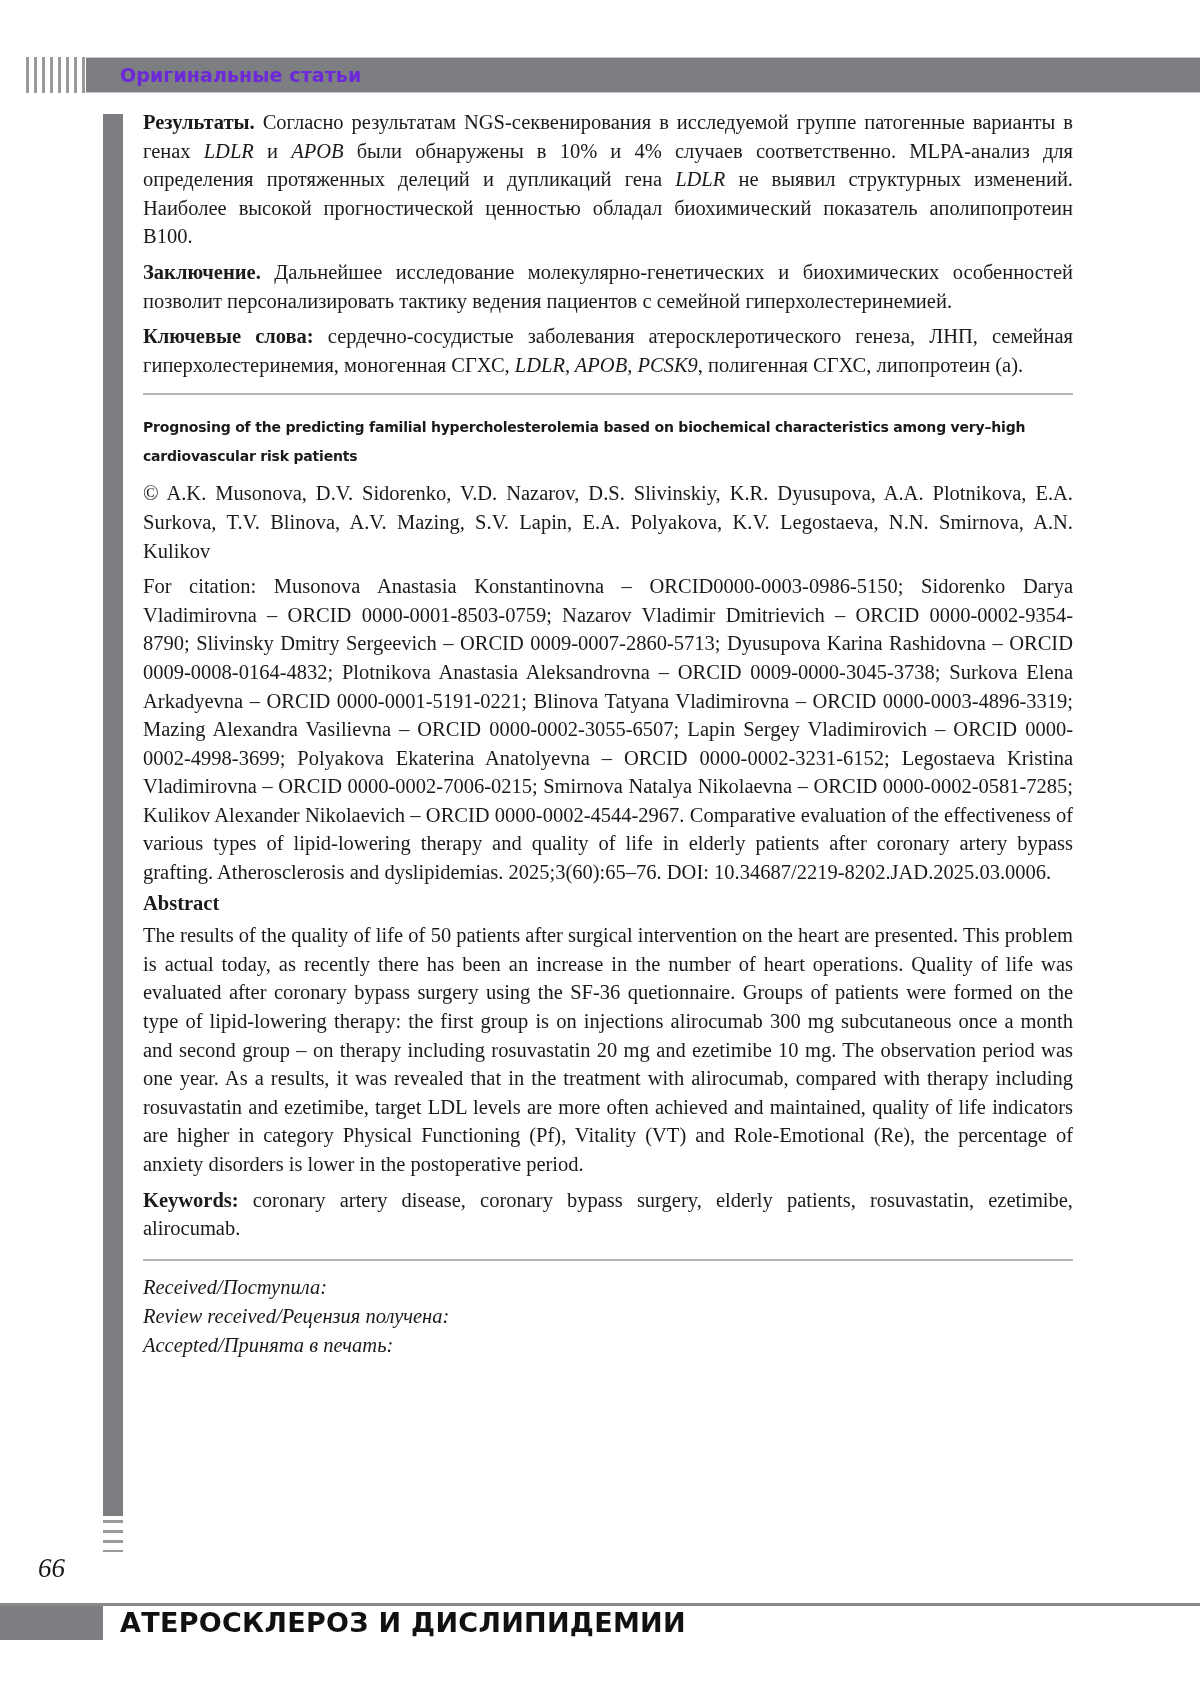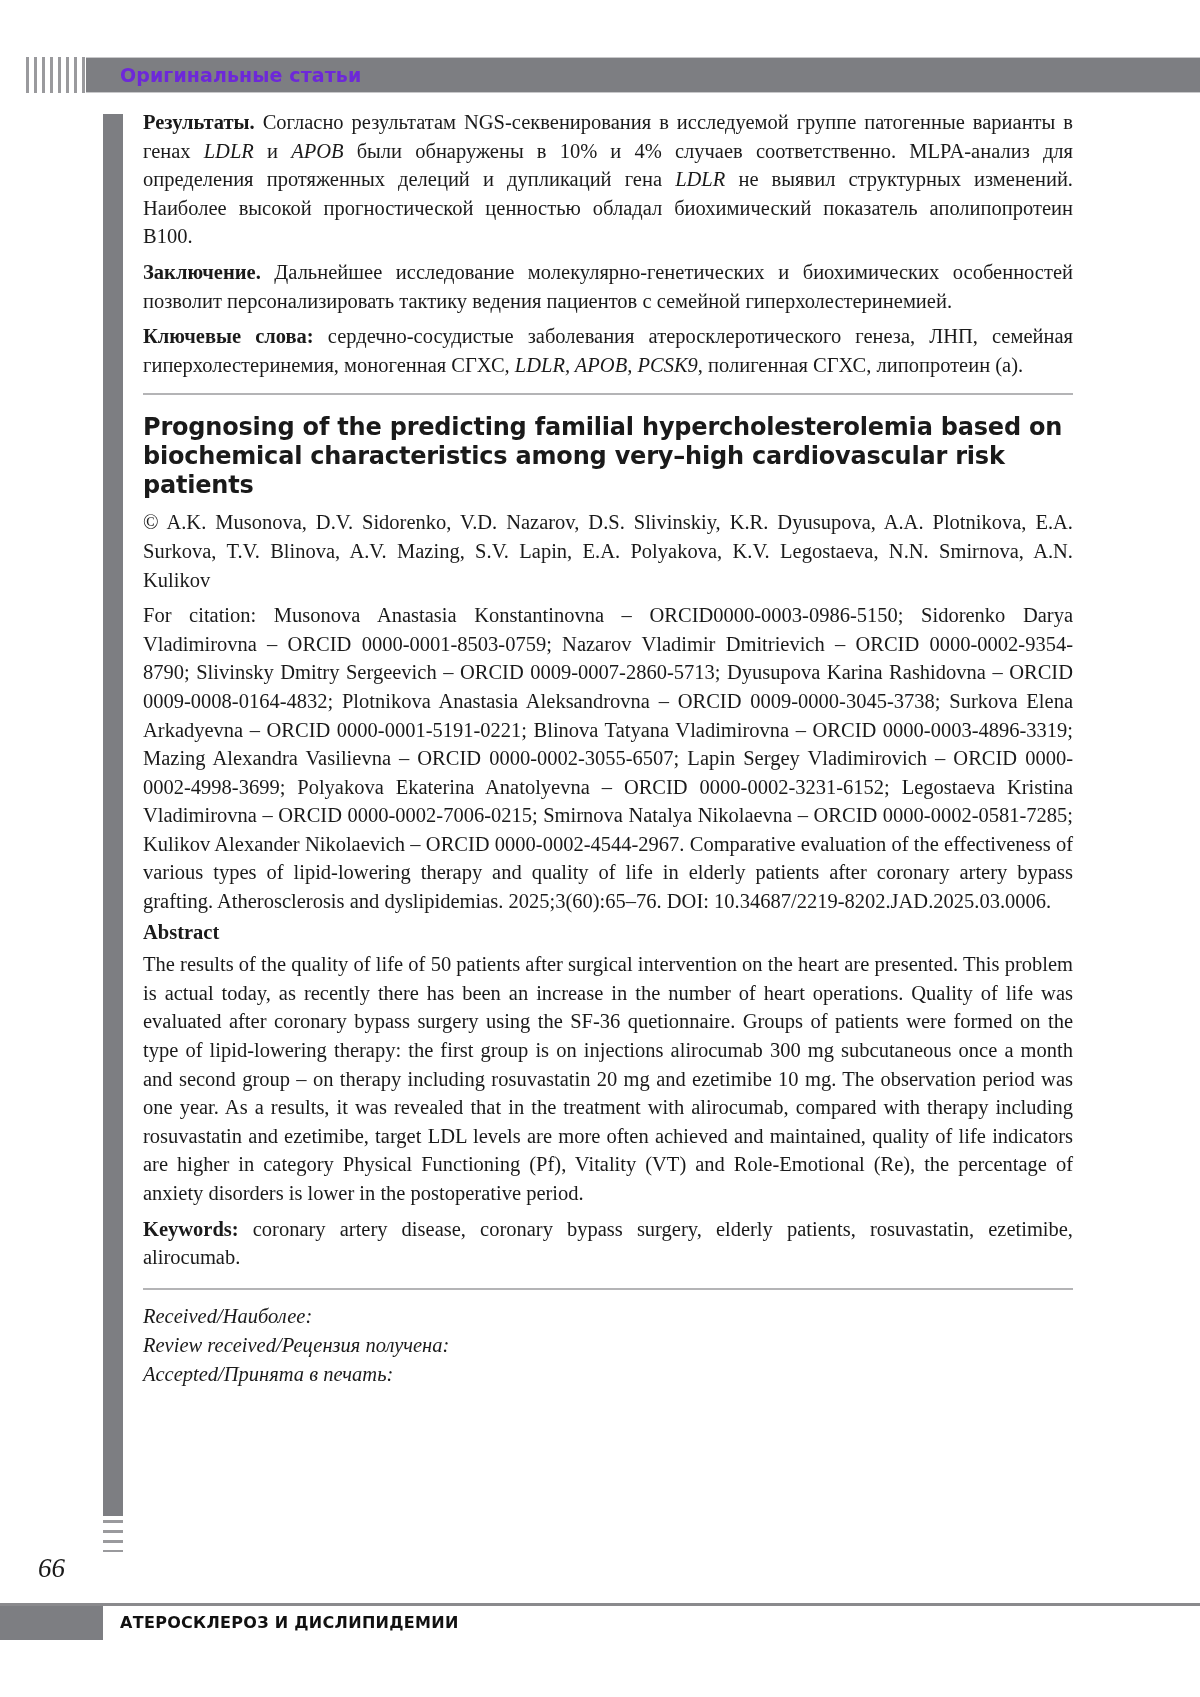--- a/index.html
+++ b/index.html
@@ -16,30 +16,30 @@
     .side-lines { position: absolute; left: 103px; top: 1520px; width: 20px; }
     .side-lines span { display: block; height: 3px; background: #9a9a9d; margin-bottom: 7px; }
 
     
     .content { position: absolute; left: 143px; top: 108px; width: 930px; font-size: 20.5px; line-height: 28.6px; }
     .para { margin: 0 0 7px 0; text-align: justify; hyphens: manual; }
     .para b { font-weight: bold; }
     .para i { font-style: italic; margin-top: 28px; }
     .divider { height: 0; border-top: 2px solid #b4b4b6; margin: 14px 0 18px 0; }
 
-    .en-title { font-family: "DejaVu Sans", sans-serif; font-weight: bold; font-size: 24px; line-height: 29px; margin: 14px 0 8px 0; letter-spacing: -0.2px; }
+    .en-title { font-family: "DejaVu Sans", sans-serif; font-weight: bold; font-size: 14px; line-height: 29px; margin: 14px 0 8px 0; letter-spacing: -0.2px; }
     .abstract-head { font-weight: bold; margin: 0 0 4px 0; }
     .dates { font-style: italic; line-height: 29px; }
     .dates div { margin: 0; }
 
     
     .page-num { position: absolute; left: 38px; top: 1553px; font-style: italic; font-size: 27px; font-family: "Liberation Serif", serif; color: #1a1a1a; }
     .ftr-line { position: absolute; left: 0; top: 1603px; width: 1200px; height: 3px; background: #8a8a8d; }
     .ftr-block { position: absolute; left: 0; top: 1606px; width: 103px; height: 34px; background: #7d7e82; }
-    .ftr-title { position: absolute; left: 120px; top: 1608px; font-family: "DejaVu Sans", sans-serif; font-weight: bold; font-size: 16px; color: #111; letter-spacing: 0.3px; line-height: 30px; }
+    .ftr-title { position: absolute; left: 120px; top: 1608px; font-family: "DejaVu Sans", sans-serif; font-weight: bold; font-size: 27px; color: #111; letter-spacing: 0.3px; line-height: 30px; }
   </style>
 </head>
 <body>
 
 <div class="hdr-stripes">
   <span></span>
     <span></span>
     <span></span>
     <span></span>
     <span></span>
@@ -76,21 +76,21 @@
 
   <div class="abstract-head">Abstract</div>
 
   <p class="para">The results of the quality of life of 50 patients after surgical intervention on the heart are pre­sented. This problem is actual today, as recently there has been an increase in the number of heart operations. Quality of life was evaluated after coronary bypass surgery using the SF-36 quetion­naire. Groups of patients were formed on the type of lipid-lowering therapy: the first group is on injections alirocumab 300 mg subcutaneous once a month and second group – on therapy including rosuvastatin 20 mg and ezetimibe 10 mg. The observation period was one year. As a results, it was revealed that in the treatment with alirocumab, compared with therapy including rosuvastatin and ezetimibe, target LDL levels are more often achieved and maintained, quality of life indicators are higher in category Physical Functioning (Pf), Vitality (VT) and Role-Emotional (Re), the percentage of anxiety disorders is lower in the postoperative period.</p>
 
   <p class="para"><b>Keywords:</b><span> coronary artery disease, coronary bypass surgery, elderly patients, rosuvastatin, ezeti­mibe, alirocumab.</span></p>
 
   <div class="divider" style="margin-top:16px;margin-bottom:12px"></div>
 
   <div class="dates">
-    <div>Received/Наиболее:</div>
+    <div>Received/Поступила:</div>
     <div>Review received/Рецензия получена:</div>
     <div>Accepted/Принята в печать:</div>
   </div>
 </div>
 
 <div class="page-num">66</div>
 <div class="ftr-line"></div>
 <div class="ftr-block"></div>
 <div class="ftr-title">АТЕРОСКЛЕРОЗ И ДИСЛИПИДЕМИИ</div>
 

